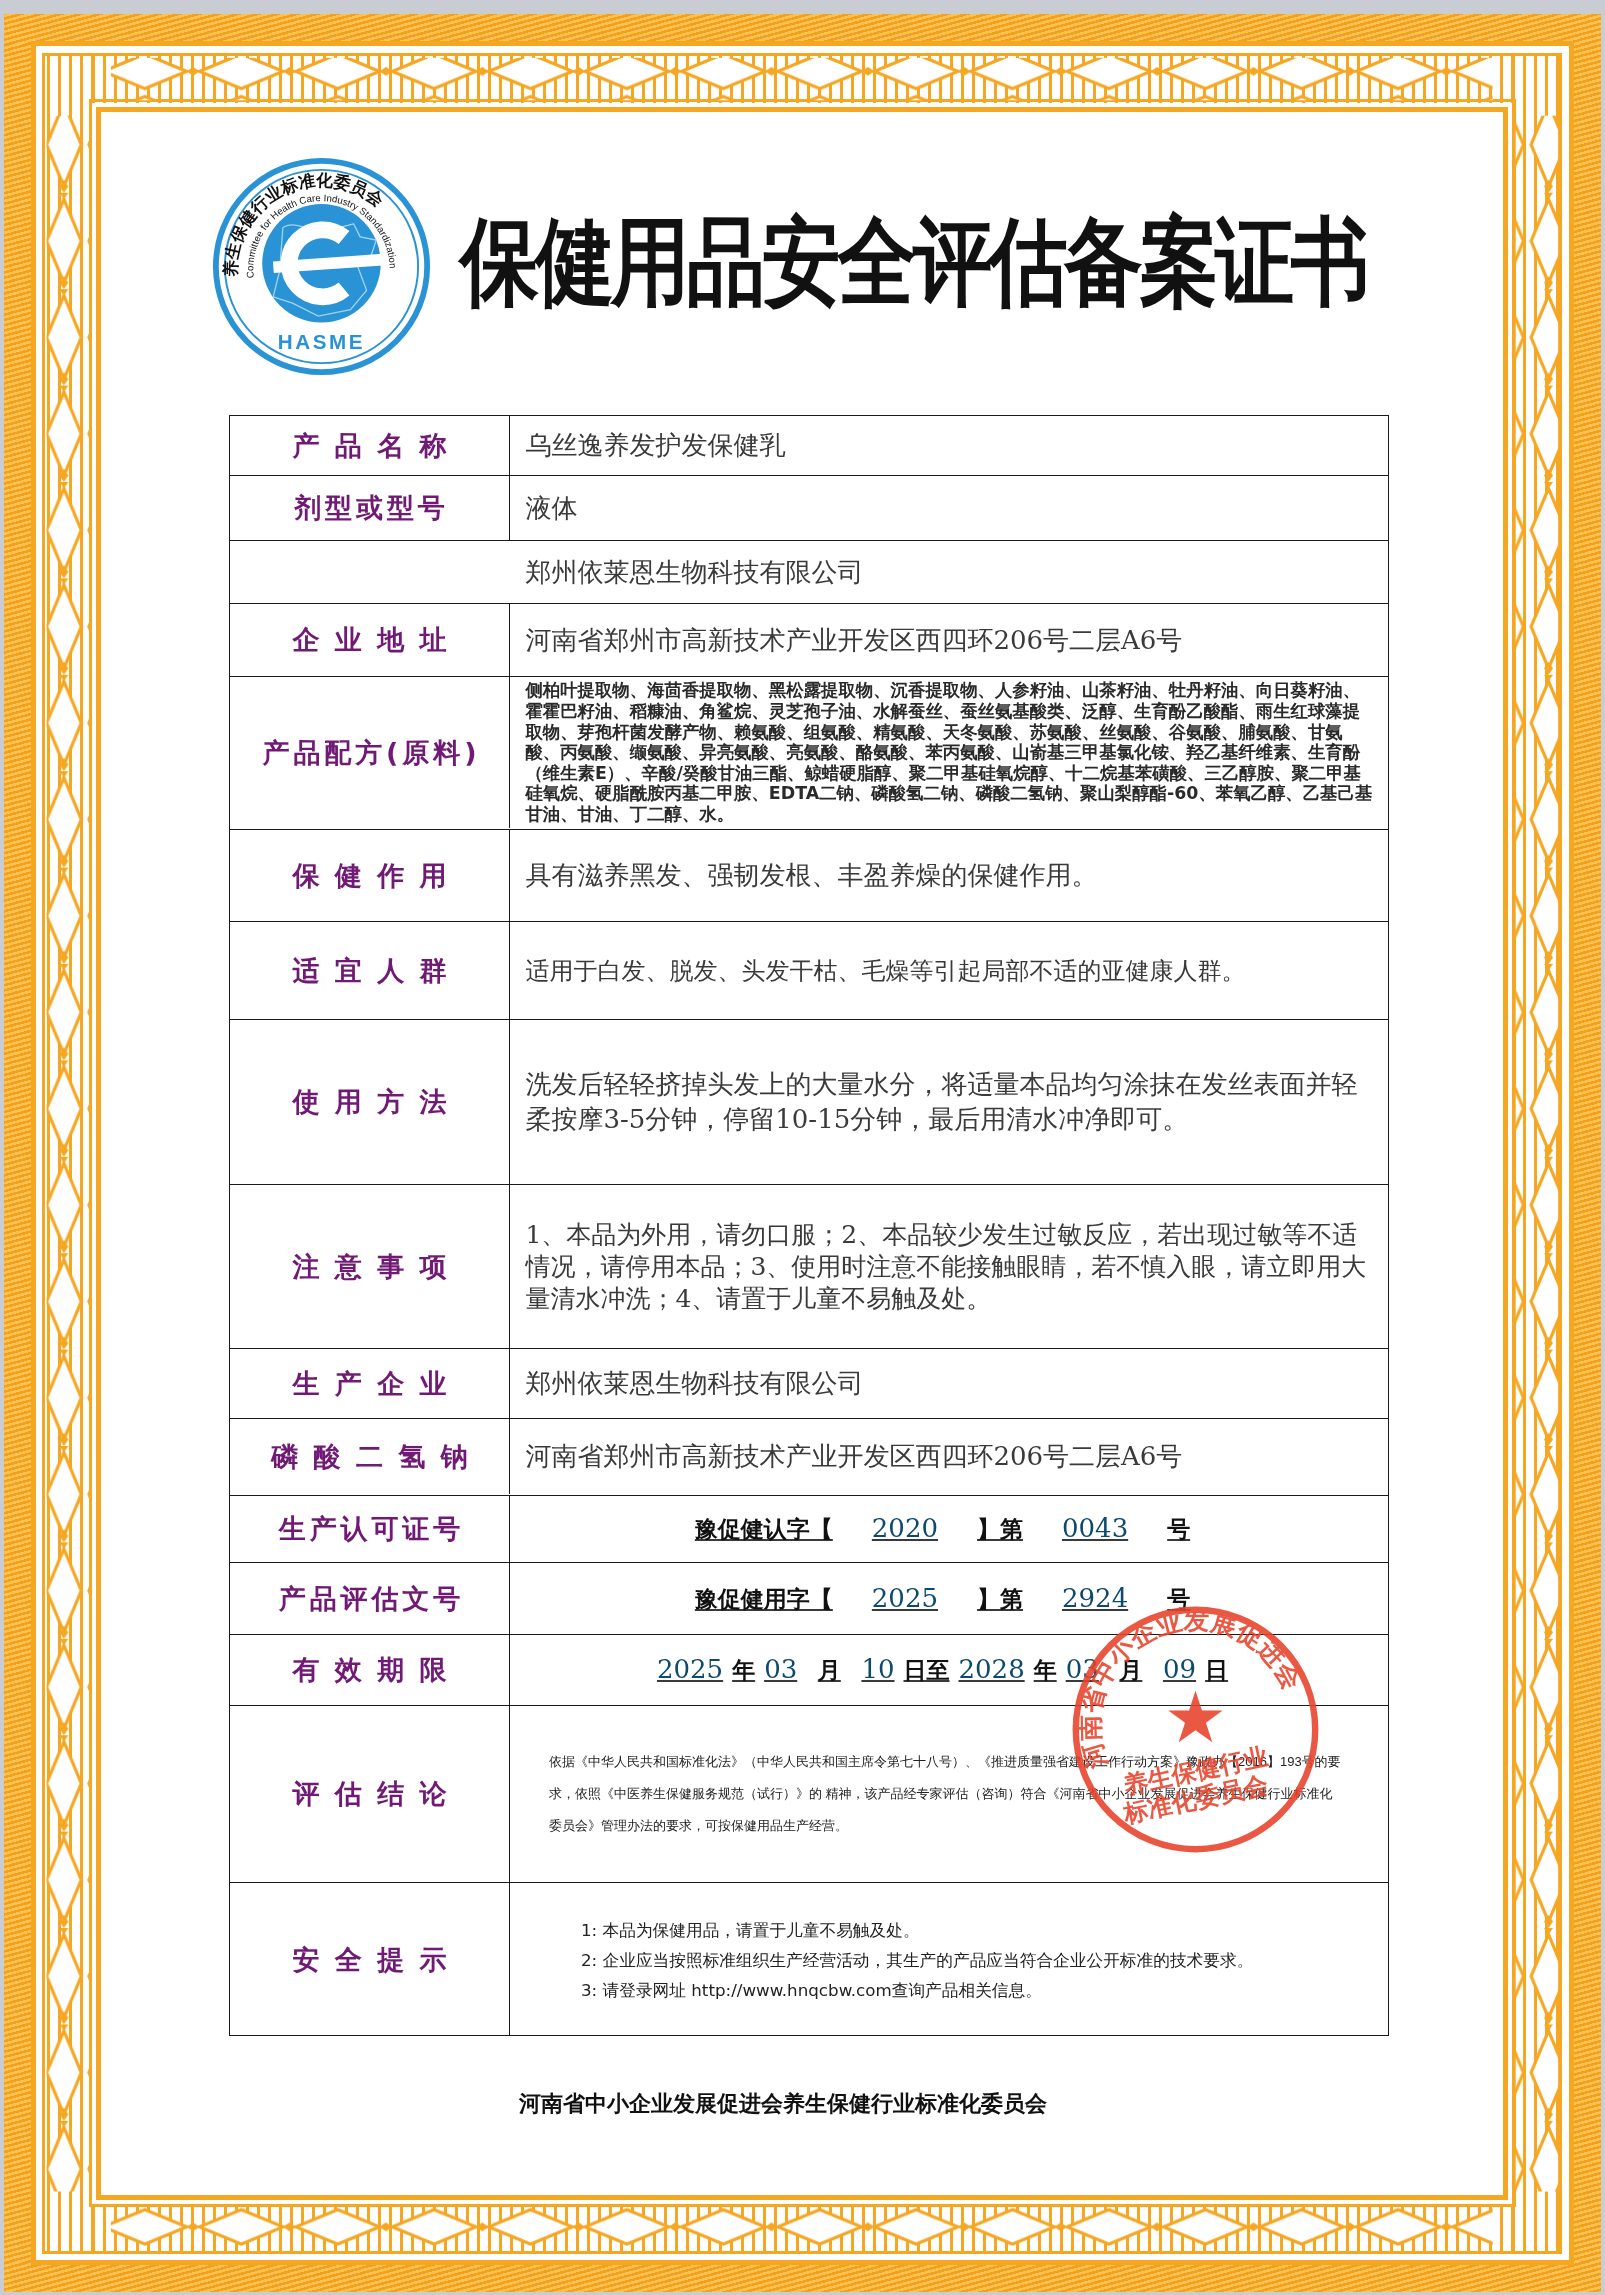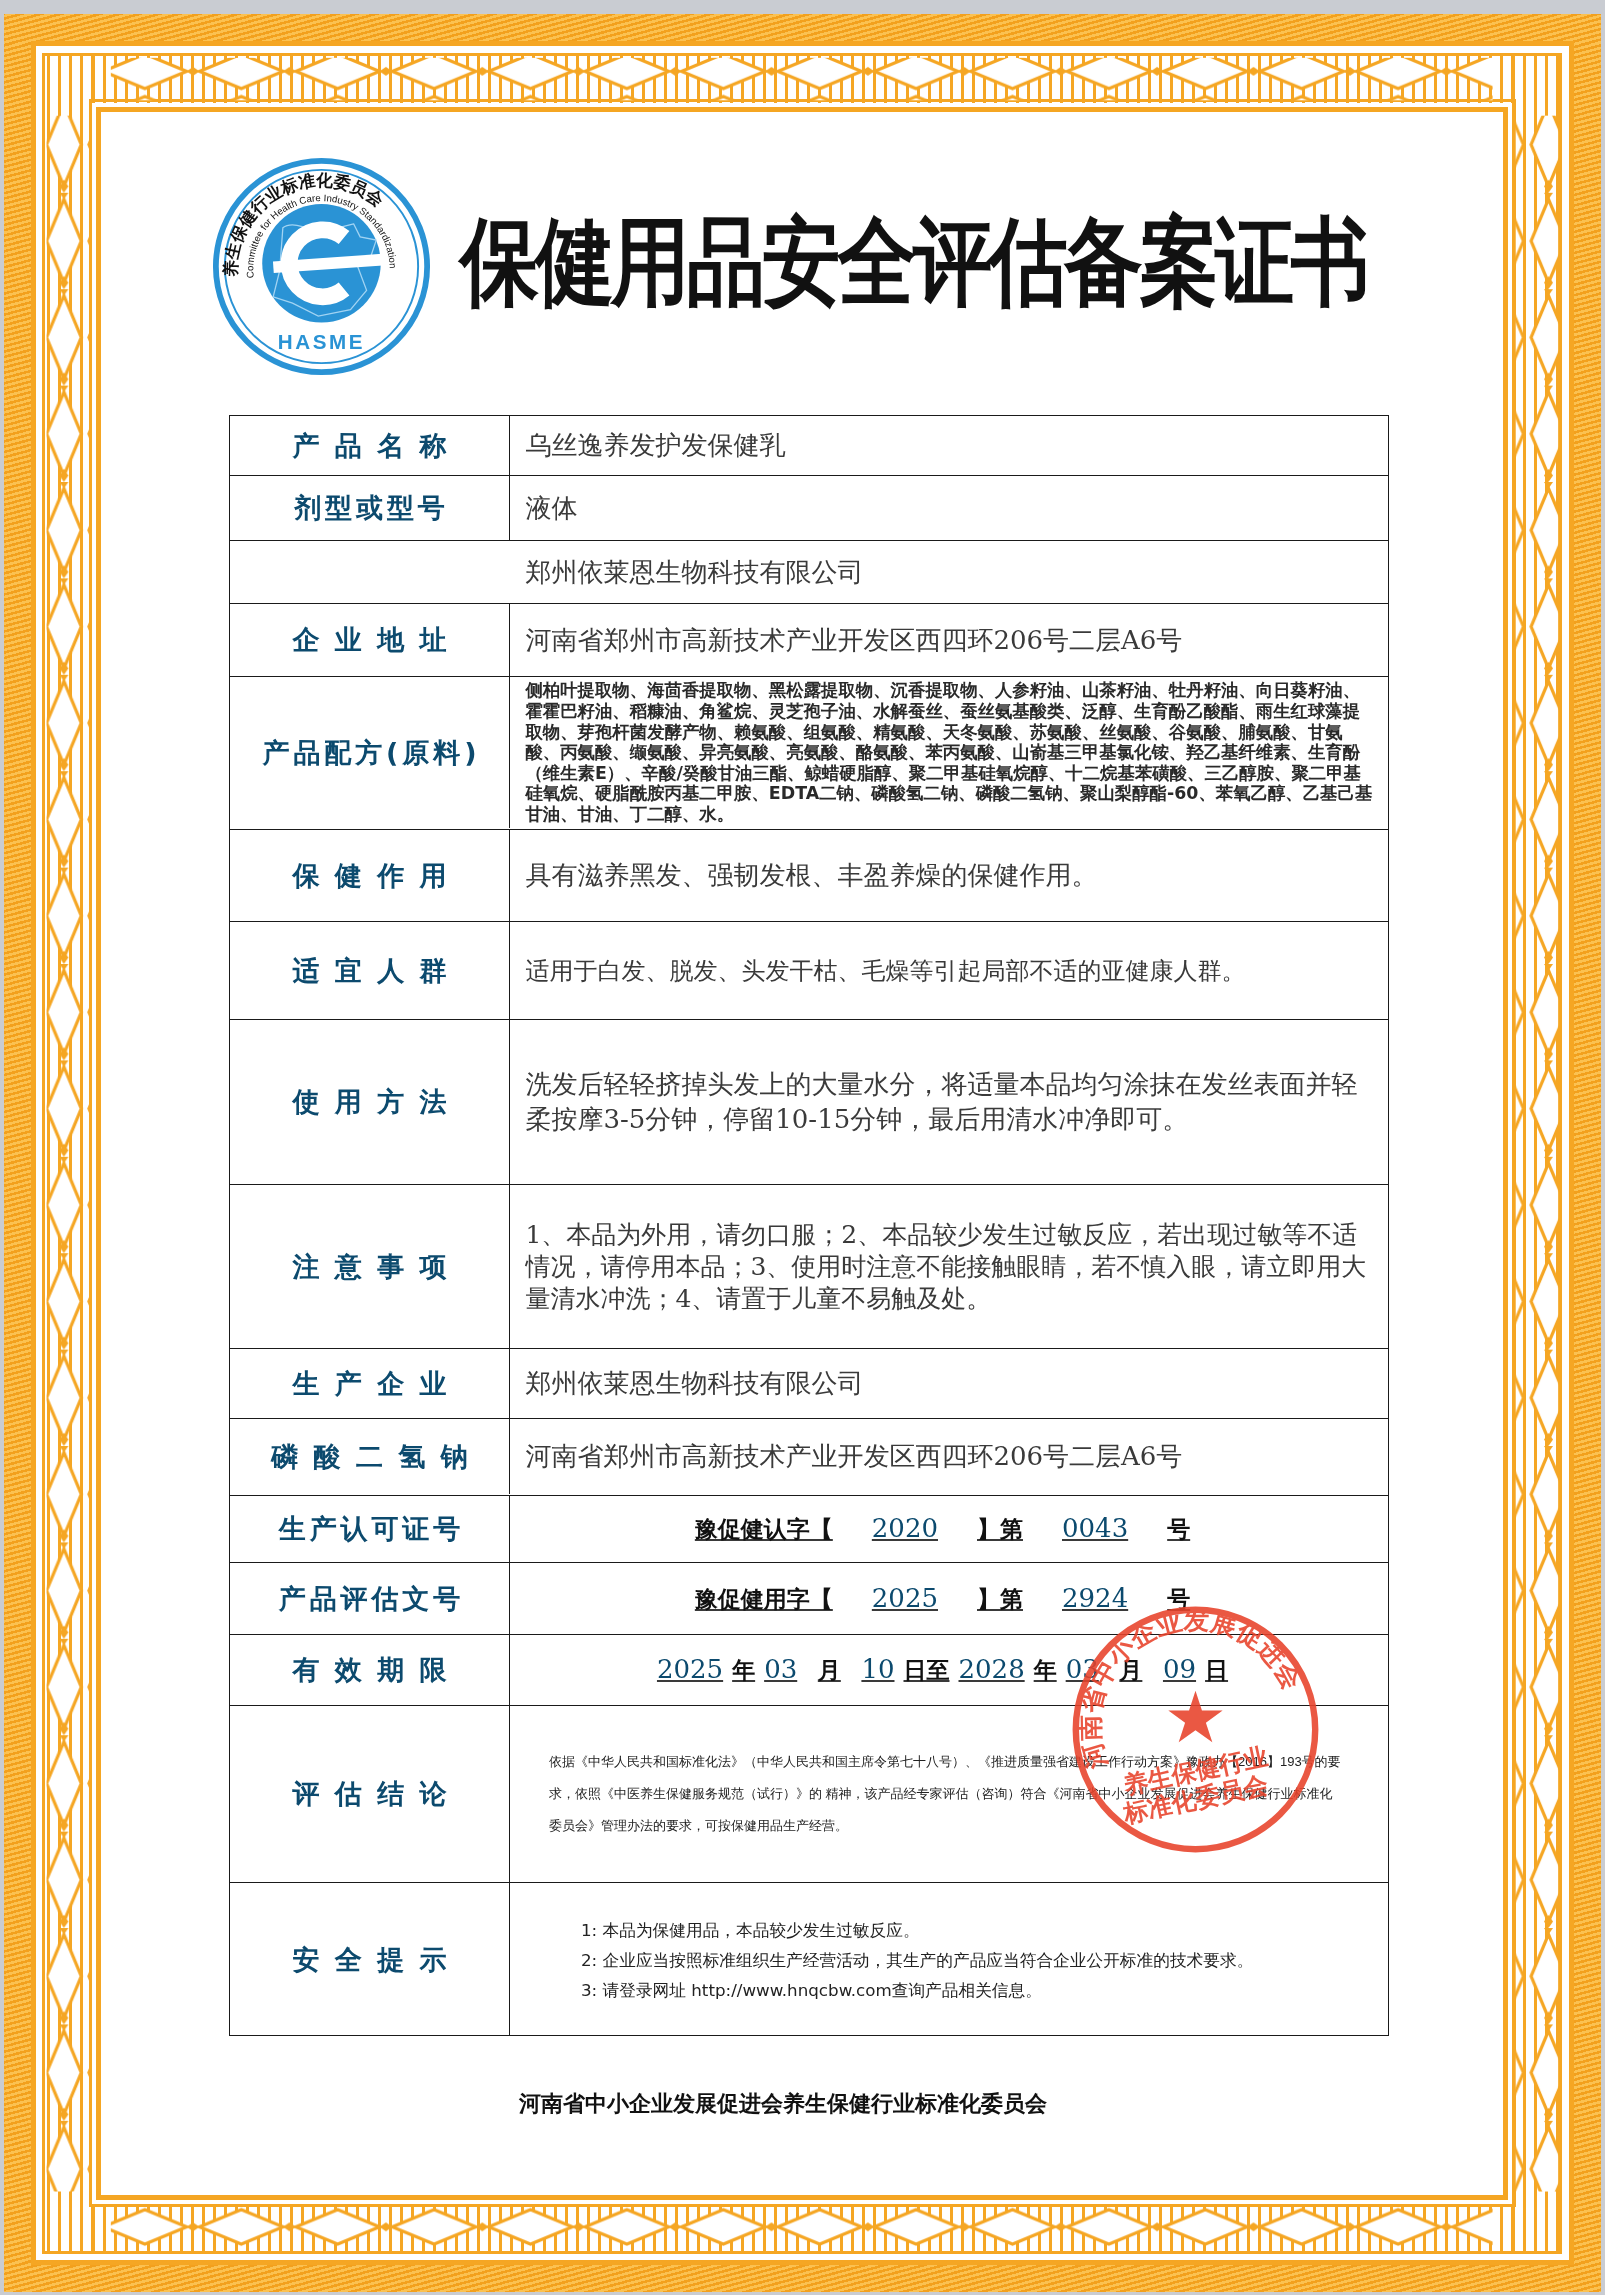--- a/index.html
+++ b/index.html
@@ -22,21 +22,21 @@
   .diamonds{position:absolute;}
   
   .logo{position:absolute;left:212px;top:157px;width:219px;height:219px;}
   .title{position:absolute;left:460px;top:201px;width:900px;height:122px;font-family:"DejaVu Sans","Liberation Sans",sans-serif;
     font-weight:bold;font-size:96px;line-height:122px;letter-spacing:-3.9px;color:#111;transform:scaleX(0.82);transform-origin:left center;white-space:nowrap;}
   
   .tbl{position:absolute;left:229px;top:415px;width:1160px;height:1621px;border:1.9px solid #1a1a1a;box-sizing:border-box;}
   .row{position:absolute;left:0;width:100%;border-top:1.9px solid #1a1a1a;box-sizing:border-box;}
   .row.first{border-top:none;}
   .lab{position:absolute;left:0;top:0;width:280px;height:100%;border-right:1.9px solid #1a1a1a;box-sizing:border-box;
-    display:flex;align-items:center;justify-content:center;font-weight:bold;font-size:27px;color:#0c4a6e;}
+    display:flex;align-items:center;justify-content:center;font-weight:bold;font-size:27px;color:#701a75;}
   .lab.sp{letter-spacing:15.4px;padding-left:15.4px;}
   .lab.sp2{letter-spacing:3.9px;padding-left:3.9px;}
   .val{position:absolute;left:280px;right:0;top:0;height:100%;display:flex;align-items:center;padding-left:15.4px;padding-right:13px;box-sizing:border-box;
     font-family:"DejaVu Serif","Liberation Serif",serif;font-size:26px;color:#3a3a3a;}
   .val.small{font-size:17.4px;line-height:20.6px;font-family:"DejaVu Sans","Liberation Sans",sans-serif;color:#2a2a2a;font-weight:bold;align-items:center;}
   .val.multi{line-height:35px;}
   .val.note{line-height:32px;font-size:25px;}
   .val.center{justify-content:center;padding-left:0;text-decoration:underline;}
   .reg{display:flex;align-items:baseline;font-family:"DejaVu Sans","Liberation Sans",sans-serif;font-weight:bold;font-size:23px;color:#111;}
   .reg .num{font-family:"DejaVu Serif","Liberation Serif",serif;font-weight:normal;font-size:26px;color:#0c4a6e;}
@@ -181,21 +181,21 @@
       </div>
     </div>
   </div>
   <div class="row" style="top:1289px;height:177px">
     <div class="lab sp">评估结论</div>
     <div class="val concl">依据《中华人民共和国标准化法》（中华人民共和国主席令第七十八号）、《推进质量强省建设工作行动方案》豫政办【2016】193号的要求，依照《中医养生保健服务规范（试行）》的 精神，该产品经专家评估（咨询）符合《河南省中小企业发展促进会养生保健行业标准化委员会》管理办法的要求，可按保健用品生产经营。</div>
   </div>
   <div class="row" style="top:1466px;height:154px">
     <div class="lab sp">安全提示</div>
     <div class="val tips">
-      <div>1:  本品为保健用品，本品较少发生过敏反应。</div>
+      <div>1:  本品为保健用品，请置于儿童不易触及处。</div>
       <div>2:  企业应当按照标准组织生产经营活动，其生产的产品应当符合企业公开标准的技术要求。</div>
       <div>3:  请登录网址 http://www.hnqcbw.com查询产品相关信息。</div>
     </div>
   </div>
 </div>
 
 <svg class="stamp" viewBox="0 0 390 390">
   <defs>
     <path id="sealArc" d="M58,250 A150,150 0 1 1 332,250"></path>
   </defs>

